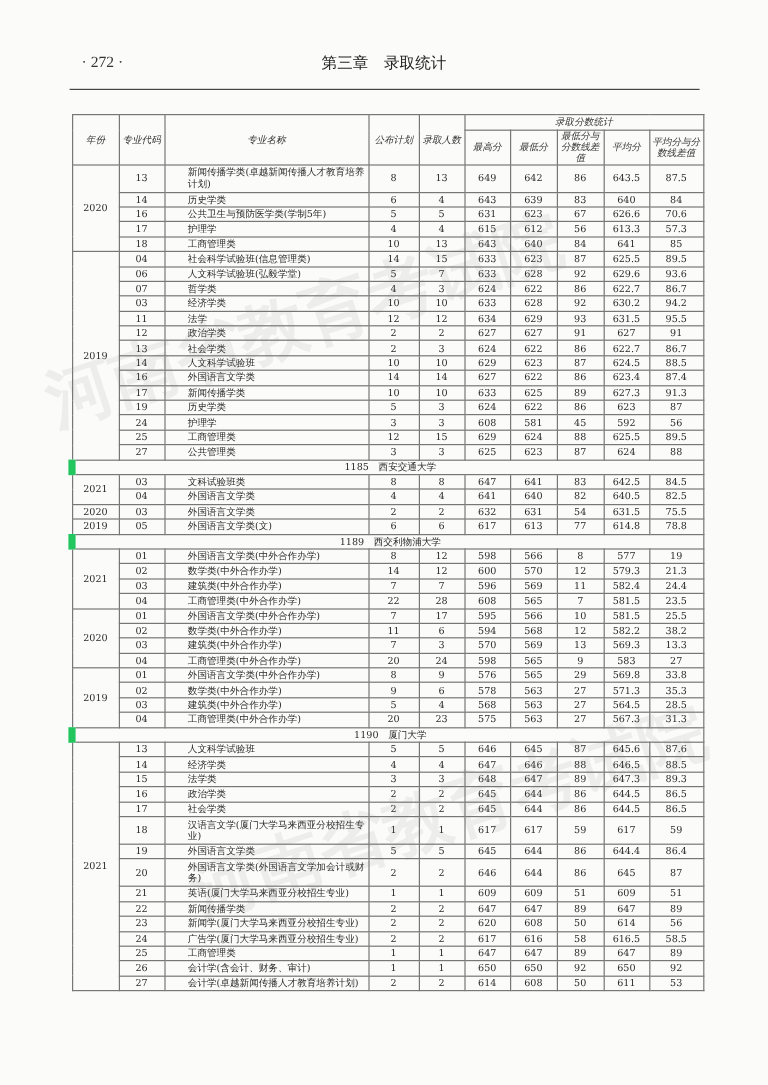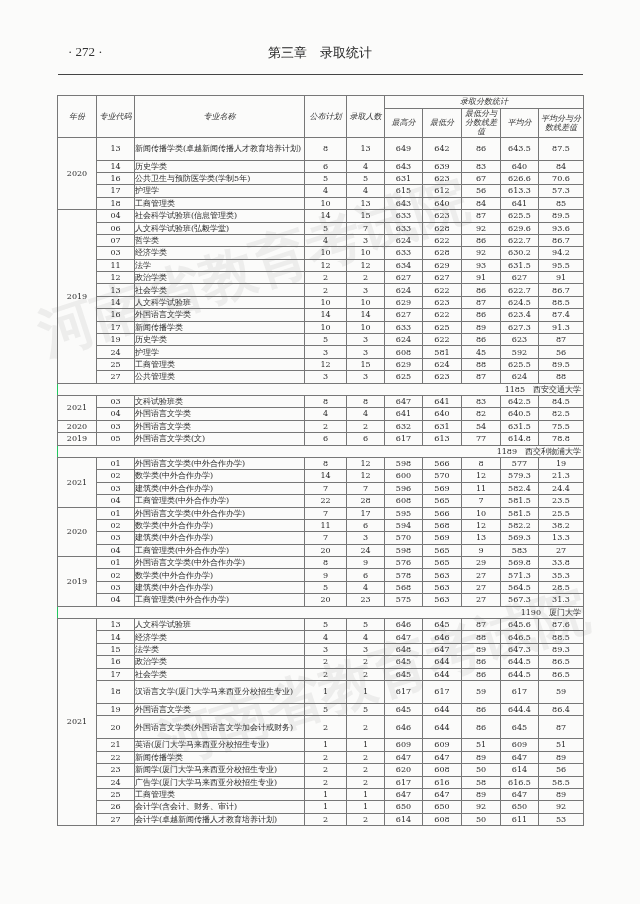--- a/index.html
+++ b/index.html
@@ -14,22 +14,22 @@
     position:absolute; left:30px; top:230px; font-size:56px; font-weight:bold; color:rgba(120,120,120,0.10);
     transform:rotate(-18deg); white-space:nowrap; pointer-events:none; font-family:"DejaVu Sans",sans-serif;
   }
   .watermark2 { top:640px; left:150px; }
   table {
     position:absolute; left:57px; top:95px; width:526px; border-collapse:collapse;
     font-size:8px; table-layout:fixed; line-height:1.15;
   }
   td, th { border:1px solid #777; text-align:center; padding:0 2px; font-weight:normal; height:11.4px; }
   th { color:#333;font-style:italic; }
-  td.name { text-align:left; padding-left:0; }
-  td.uni { text-align:right; padding-left:4px; border-left:1px solid #22c55e; }
+  td.name { text-align:left; padding-left:19px; }
+  td.uni { text-align:center; padding-left:4px; border-left:6px solid #22c55e; }
   tr.tall td { height:22px; }
   .hdr-top th { height:12px; }
   .hdr-sub th { height:26px; }
 </style>
 </head>
 <body>
 
 <div class="page-num">· 272 ·</div>
 <div class="chapter-title">第三章　录取统计</div>
 <div class="rule"></div>

